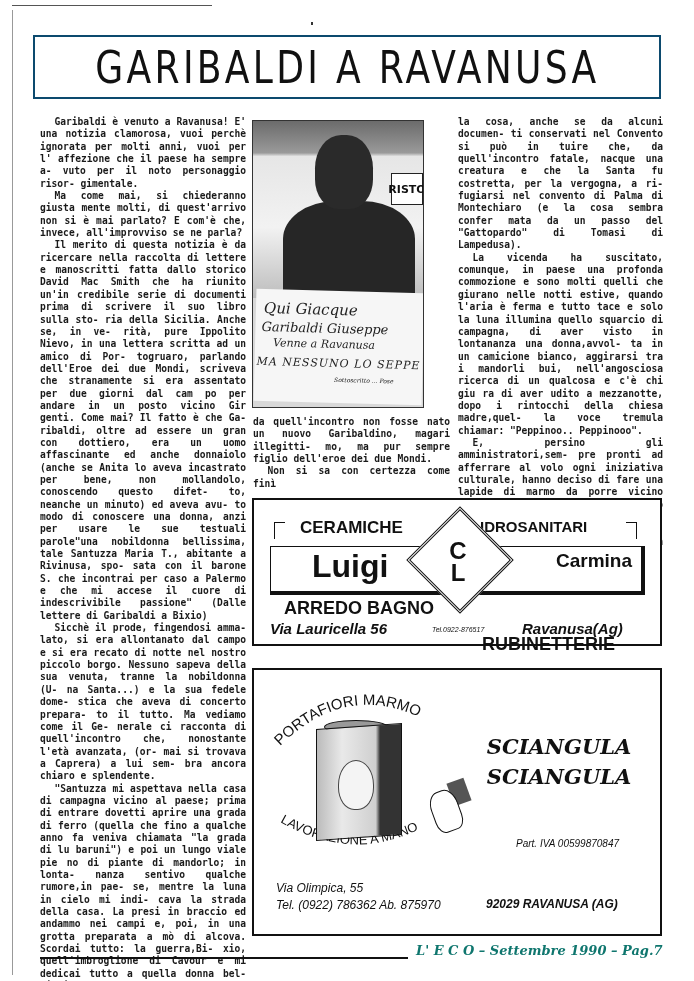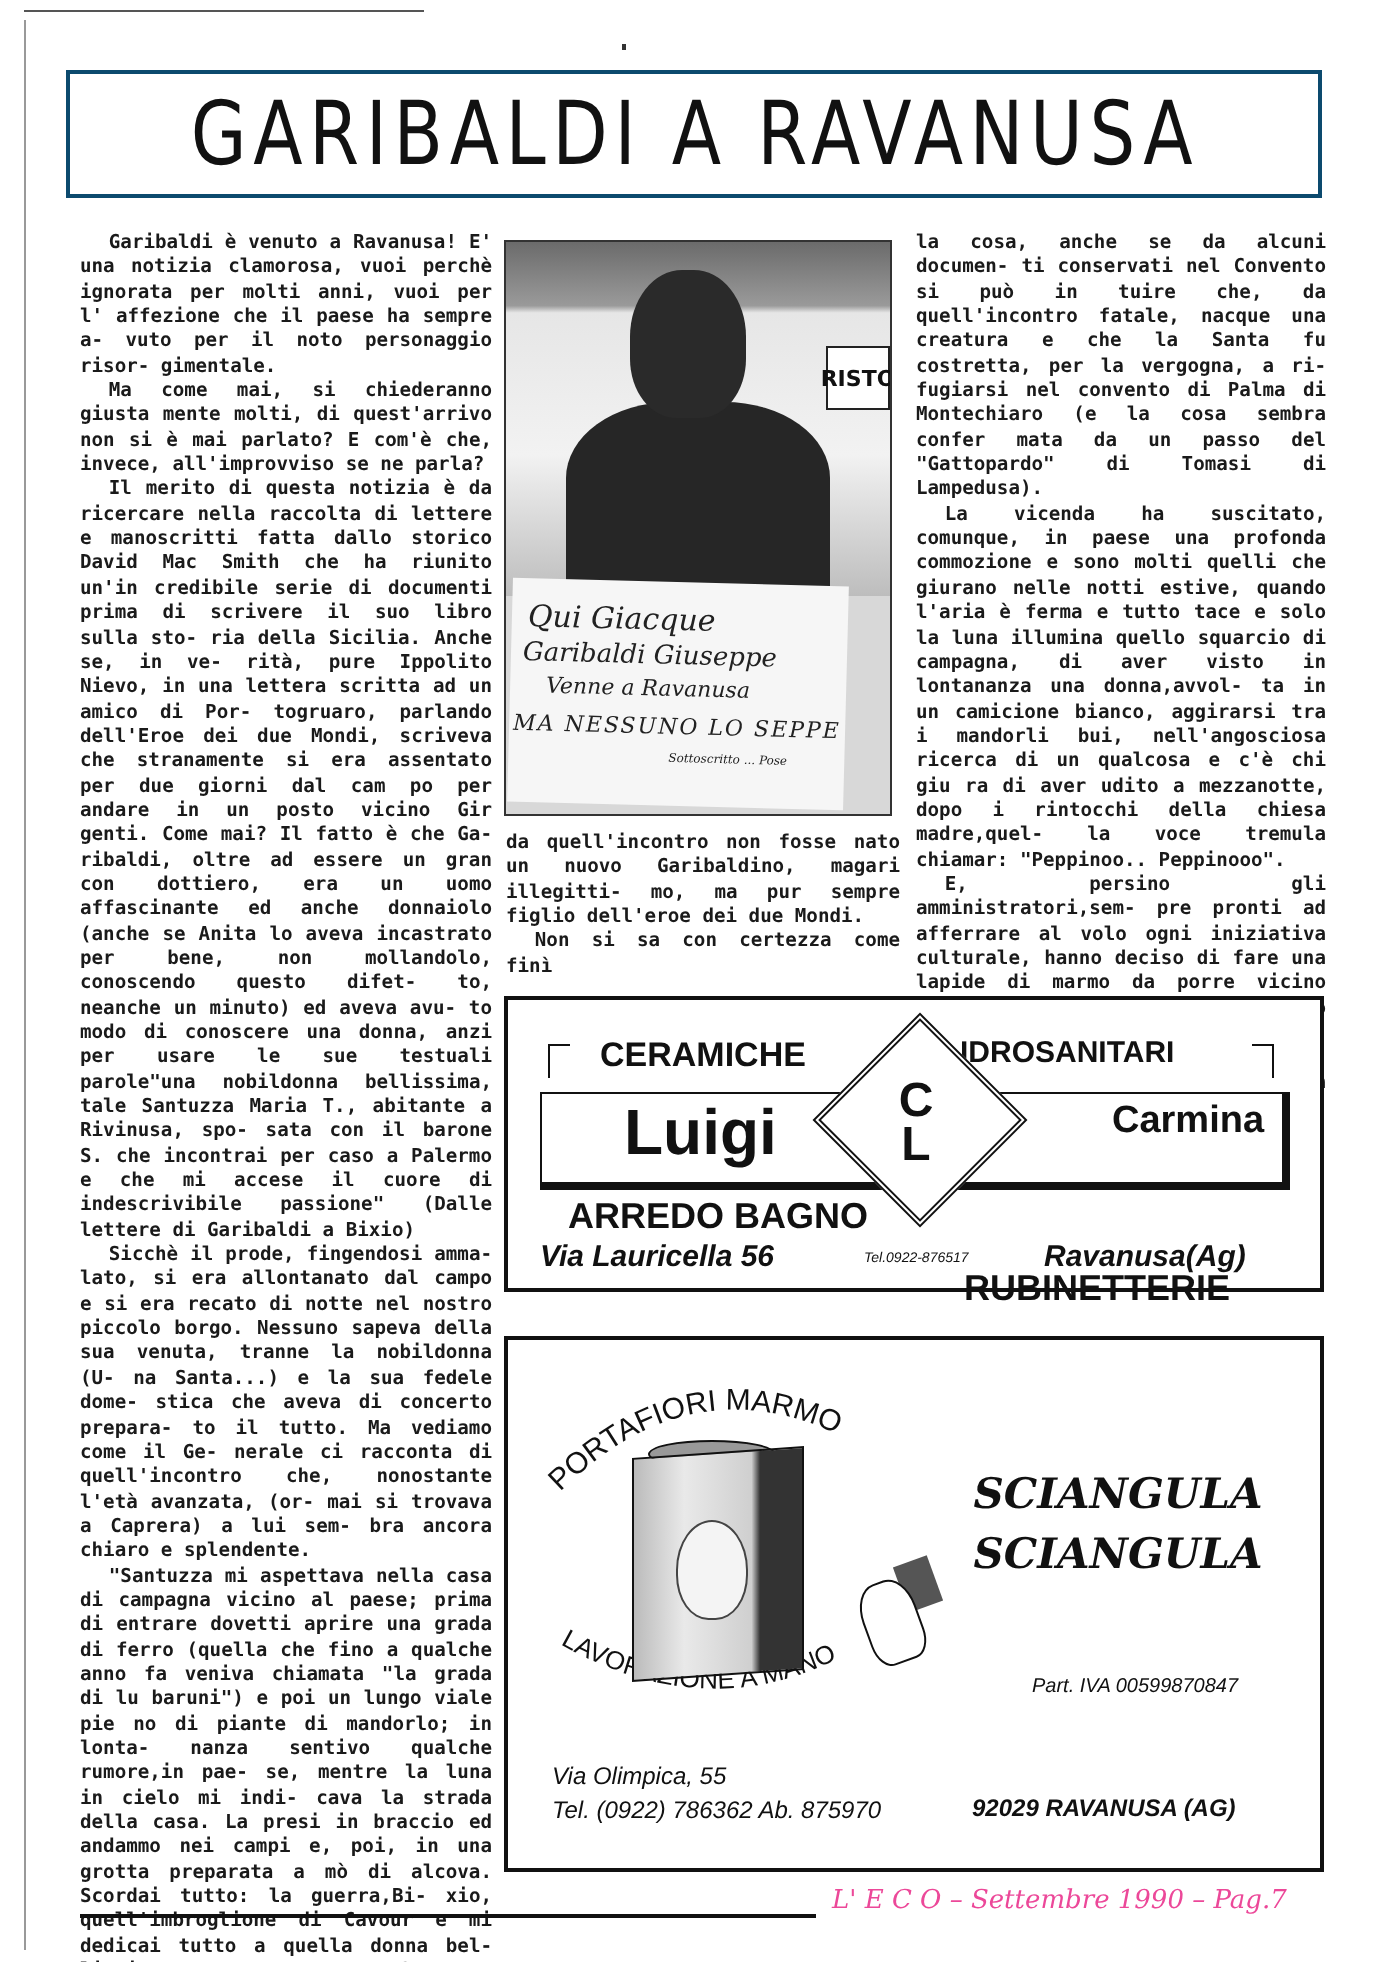--- a/index.html
+++ b/index.html
@@ -11,21 +11,21 @@
                border:2px solid #0c4a6e; box-sizing:border-box; display:flex; align-items:center; justify-content:center; }
   .title-box h1 { margin:0; font-family:"DejaVu Sans", sans-serif; font-weight:normal; font-size:44px;
                   letter-spacing:4px; transform:scaleX(0.82); transform-origin:center; white-space:nowrap; color:#111; }
   .col { position:absolute; font-size:9.6px; line-height:12.35px; font-weight:bold; color:#1a1a1a; }
   .col p { margin:0; text-align:justify; }
   .col p.ind { text-indent:1.5em; }
   #col1 { left:40px; top:116px; width:206px; }
   #col2 { left:253px; top:416px; width:197px; }
   #col3 { left:458px; top:116px; width:205px; }
   .sig { text-align:right; margin-top:6px; }
-  .photo { position:absolute; left:252px; top:120px; width:194px; height:288px; background:#d8d8d8; overflow:hidden;
+  .photo { position:absolute; left:252px; top:120px; width:172px; height:288px; background:#d8d8d8; overflow:hidden;
            border:1px solid #333; box-sizing:border-box; }
   .photo .wall { position:absolute; left:0; top:0; width:100%; height:62%;
                  background:linear-gradient(180deg,#6b6b6b 0%,#9a9a9a 18%,#e6e6e6 20%,#f2f2f2 60%,#bdbdbd 100%); }
   .photo .bust-head { position:absolute; left:62px; top:14px; width:58px; height:74px; border-radius:45% 45% 40% 40%; background:#2a2a2a; }
   .photo .bust-body { position:absolute; left:30px; top:80px; width:132px; height:95px; border-radius:40% 40% 0 0; background:#262626; }
   .photo .sign-ristr { position:absolute; right:0; top:52px; width:30px; height:30px; background:#fff; border:1px solid #222;
                        font-family:"DejaVu Sans", sans-serif; font-size:11px; font-weight:bold; display:flex; align-items:center; justify-content:center; }
   .photo .placard { position:absolute; left:2px; top:170px; width:168px; height:112px; background:#f6f6f6; transform:rotate(1.5deg); }
   .photo .placard span { display:block; font-family:"DejaVu Serif", serif; font-style:italic; color:#222; white-space:nowrap; }
   .photo .pl1 { font-size:15px; margin:10px 0 0 8px; }
@@ -55,21 +55,21 @@
   .ad2-illus-top { position:absolute; left:70px; top:50px; width:62px; height:12px; border-radius:50%; border:1px solid #111; background:#999; }
   .ad2-face { position:absolute; left:84px; top:90px; width:34px; height:48px; border-radius:50% 50% 45% 45%; border:1px solid #444; background:#f4f4f4; }
   .ad2-hand { position:absolute; left:178px; top:120px; width:26px; height:40px; background:#fff; border:1px solid #111; border-radius:40% 40% 30% 30%; transform:rotate(-20deg); }
   .ad2-brush { position:absolute; left:196px; top:110px; width:18px; height:24px; background:#555; transform:rotate(-20deg); }
   .ad2-name { position:absolute; left:230px; top:62px; font-family:"DejaVu Serif", serif; font-style:italic; font-weight:bold; font-size:21px; line-height:30px; color:#111; text-align:center; width:150px; }
   .ad2-iva { position:absolute; left:262px; top:168px; font-family:"Liberation Sans", sans-serif; font-style:italic; font-size:10px; }
   .ad2-addr { position:absolute; left:22px; top:210px; font-family:"Liberation Sans", sans-serif; font-style:italic; font-size:12px; line-height:17px; }
   .ad2-city { position:absolute; left:232px; top:227px; font-family:"Liberation Sans", sans-serif; font-style:italic; font-weight:bold; font-size:12px; }
   .footer-rule-l { position:absolute; left:40px; top:957px; width:210px; height:2px; background:#111; }
   .footer-rule-r { position:absolute; left:250px; top:957px; width:158px; height:2px; background:#111; }
-  .footer { position:absolute; left:416px; top:943px; font-family:"DejaVu Serif", serif; font-style:italic; font-weight:normal; font-size:13px; color:#ec4899; white-space:nowrap; }
+  .footer { position:absolute; left:416px; top:943px; font-family:"DejaVu Serif", serif; font-style:italic; font-weight:bold; font-size:13px; color:#0f766e; white-space:nowrap; }
   .dot { position:absolute; width:2px; height:3px; background:#333; }
 </style>
 </head>
 <body>
 
 <div class="top-rule"></div>
 <div class="left-rule"></div>
 <div class="dot" style="left:311px;top:22px;"></div>
 
 <div class="title-box">

